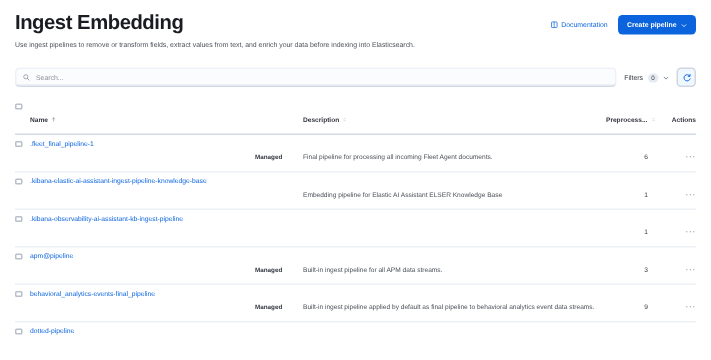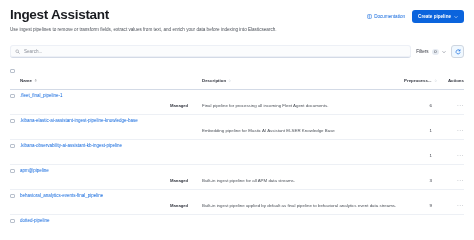--- a/index.html
+++ b/index.html
@@ -104,21 +104,21 @@
   .pre-val { font-size: 4.4px; color: #343741; }
   .act-dots { font-size: 5.5px; color: #69707d; letter-spacing: 0.5px; cursor: pointer; }
 </style>
 </head>
 <body>
 
 <div class="page">
 
   <div class="hdr">
     <div class="hdr-left">
-      <div class="title">Ingest Assistant</div>
+      <div class="title">Ingest Embedding</div>
       <div class="subtitle">Use ingest pipelines to remove or transform fields, extract values from text, and enrich your data before indexing into Elasticsearch.</div>
     </div>
     <div class="hdr-right">
       <a class="doc-link">
         <svg class="doc-ico" viewBox="0 0 16 16">
           <rect x="2" y="2" width="12" height="12" rx="1.5" fill="none" stroke="#0b64dd" stroke-width="1.6"></rect>
           <path d="M8 2v12M5 5h1M5 8h1" stroke="#0b64dd" stroke-width="1.3"></path>
         </svg>
         <span>Documentation</span>
       </a>

